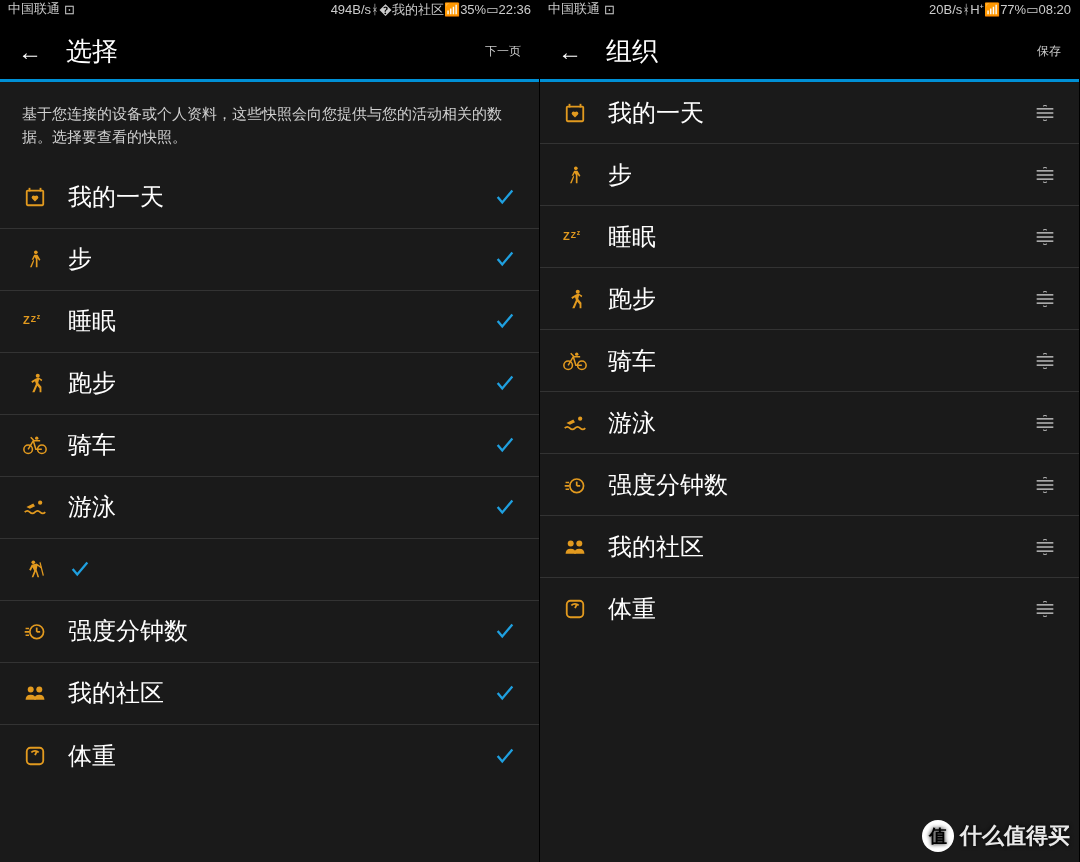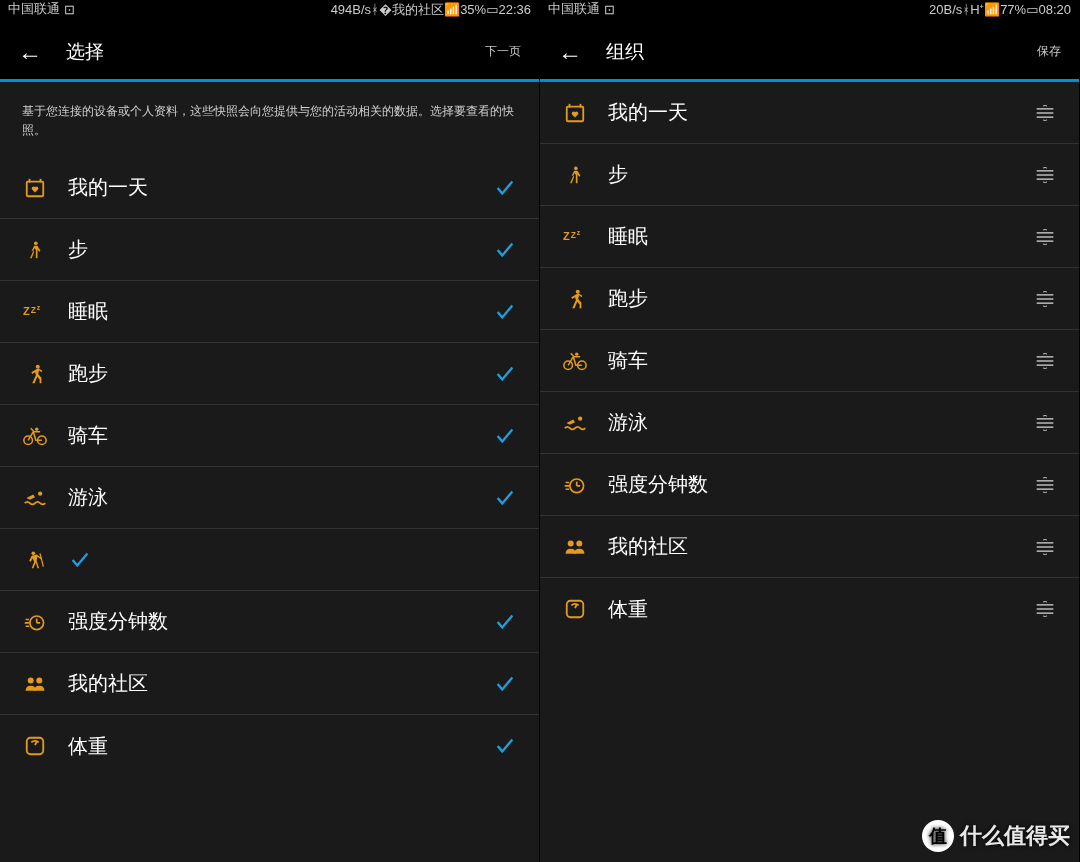--- a/index.html
+++ b/index.html
@@ -35,25 +35,25 @@
     height: 58px;
     background: #000;
     display: flex;
     align-items: center;
     padding: 0 18px;
     border-bottom: 3px solid #0090d6;
     justify-content: space-between;
   }
   .app-bar-left { display: flex; align-items: center; gap: 24px; }
   .back-arrow { color: #fff; font-size: 24px; }
-  .app-title { color: #fff; font-size: 19px; text-align: right; }
+  .app-title { color: #fff; font-size: 26px; text-align: right; }
   .app-action { color: #ccc; font-size: 12px; }
   .description {
     color: #d0d0d0;
-    font-size: 12px;
+    font-size: 15px;
     line-height: 1.55;
     padding: 20px 22px 18px 22px;
   }
   .list { flex: 1; }
   .item {
     display: flex;
     align-items: center;
     height: 62px;
     padding: 0 22px;
     border-bottom: 1px solid #333;
@@ -63,21 +63,21 @@
   .item-icon {
     width: 26px;
     display: flex;
     align-items: center;
     justify-content: center;
   }
   .item-icon svg { display: block; }
   .item-label {
     flex: 1;
     color: #fff;
-    font-size: 20px;
+    font-size: 24px;
   }
   .item-end { color: #1fa0e0; width: 24px; display:flex; align-items:center; justify-content:center;}
   .item-end.handle { color: #aaa; }
   .watermark {
     position: absolute;
     right: 10px;
     bottom: 10px;
     display: flex;
     align-items: center;
     gap: 6px;

